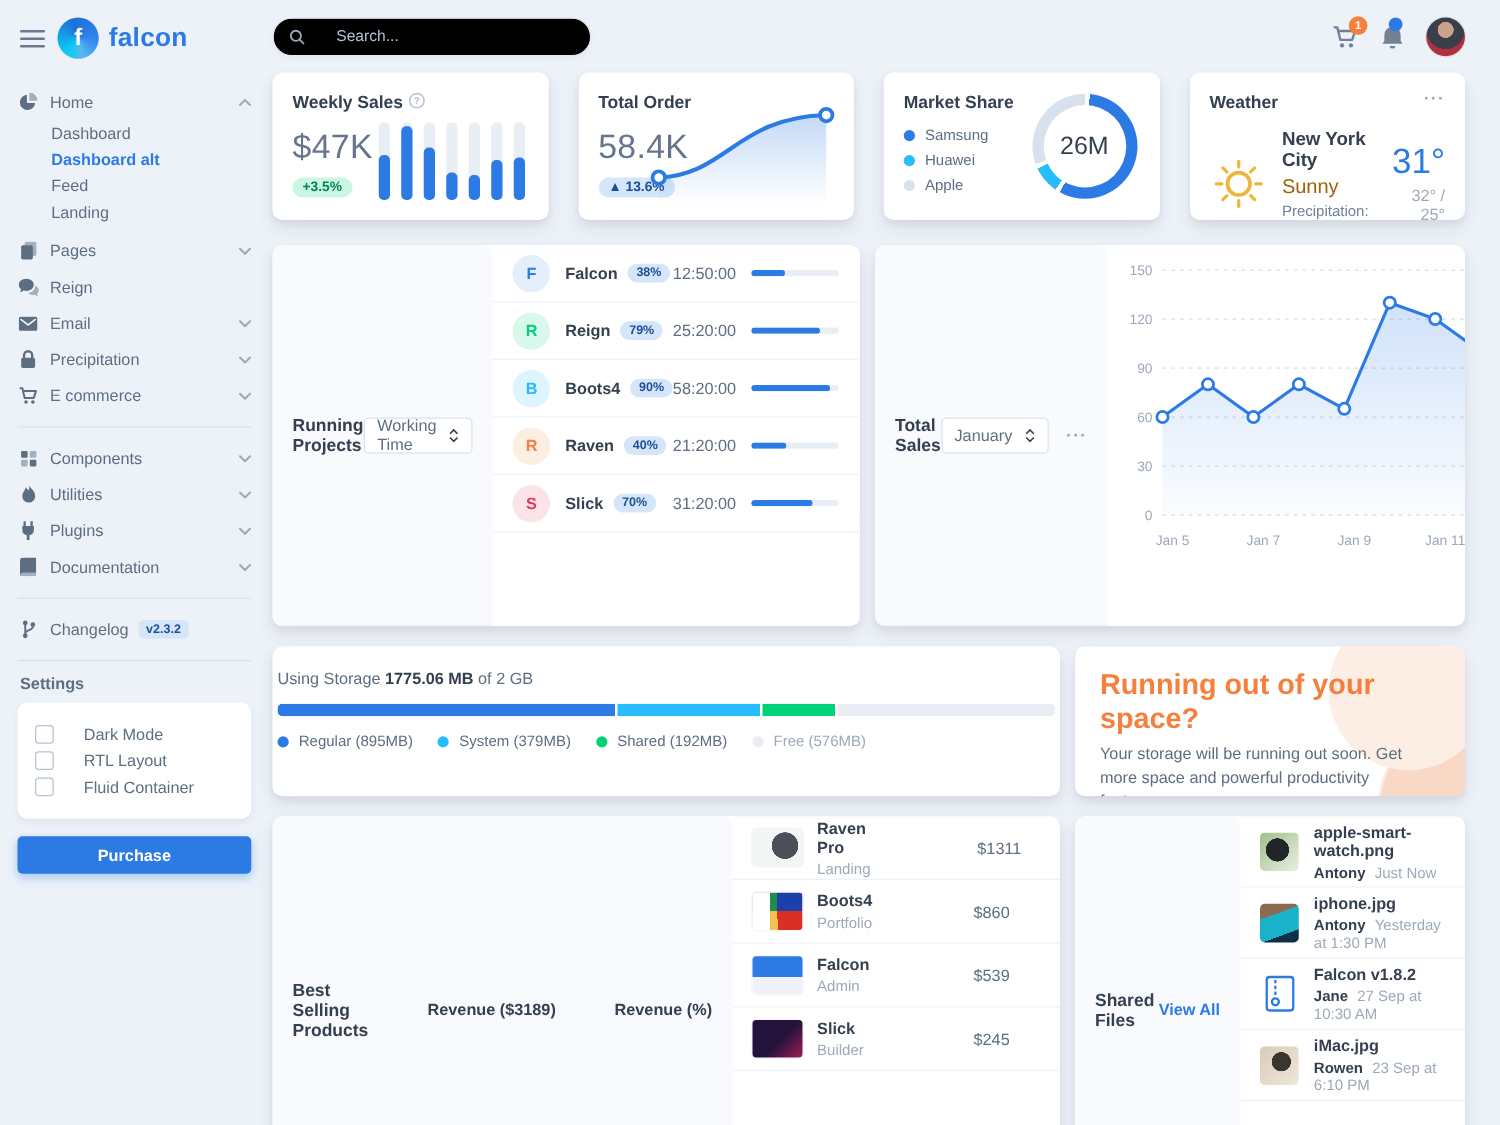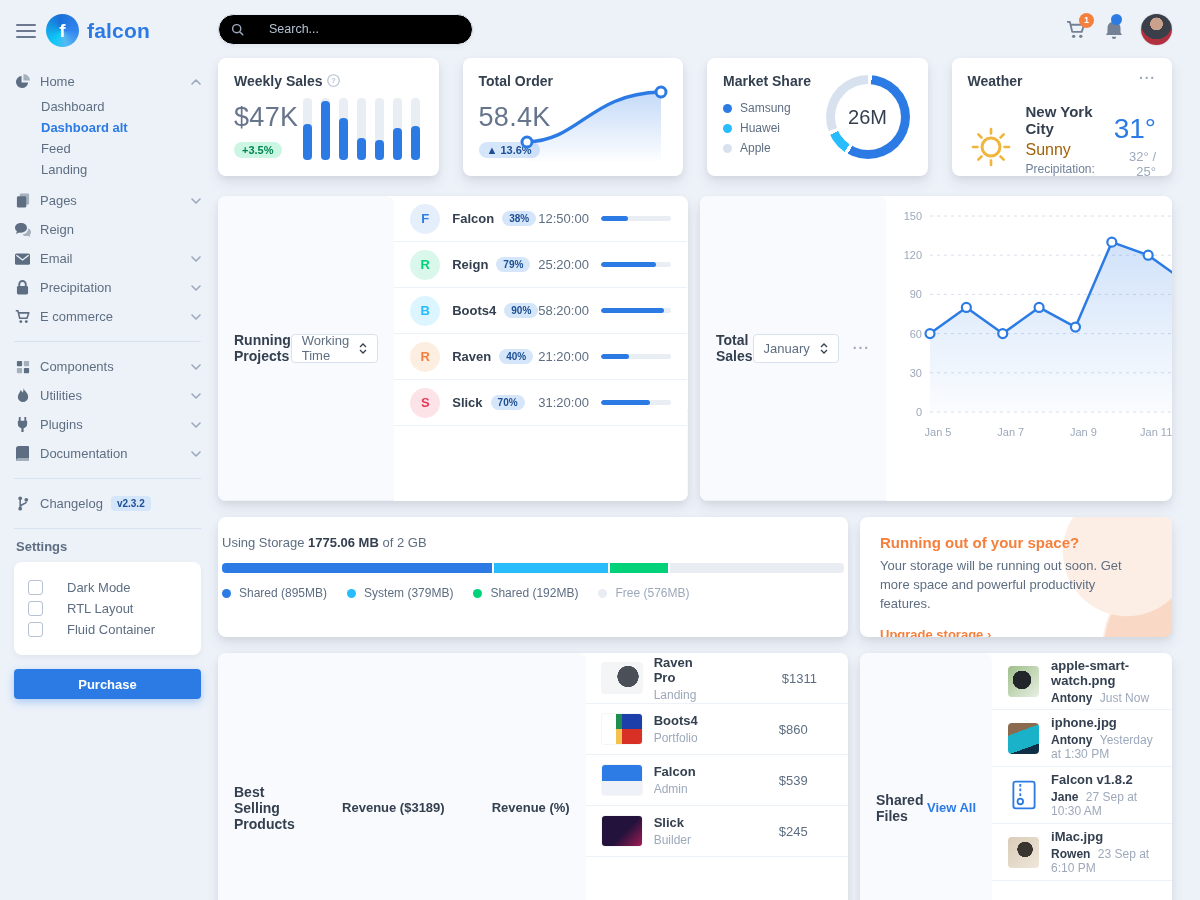--- a/index.html
+++ b/index.html
@@ -109,21 +109,21 @@
   .storage-bar { display:flex; gap:2px; height:10px; margin-top:13px; border-radius:4px; overflow:hidden; }
   .seg { height:100%; }
   .storage-legend { display:flex; gap:20px; margin-top:13px; }
   .storage-legend .legend-row { margin:0; }
   .muted { color:#9da9bb; }
   
   .space-card { padding:17px 20px; overflow:hidden;
     background:#fff radial-gradient(circle at 103% 108%, #f9d8c6 0 22%, rgba(249,216,198,0) 23%); }
   .space-card::before { content:""; position:absolute; right:-30px; top:-40px; width:150px; height:150px; border-radius:50%;
     background:radial-gradient(circle, #fdeee5 0 60%, rgba(253,238,229,0) 61%); }
-  .space-title { color:#f5803e; font-size:15px; font-weight:700; position:relative; }
+  .space-title { color:#f5803e; font-size:23px; font-weight:700; position:relative; }
   .space-body { font-size:13px; color:#5e6e82; line-height:1.45; margin-top:6px; max-width:250px; position:relative; }
   .space-link { display:inline-block; margin-top:13px; position:relative; }
   
   .col-h { font-size:13px; font-weight:700; color:#344050; }
   .bsp-row { display:flex; align-items:center; padding:0 16px; height:51px; border-bottom:1px solid #edf2f9; }
   .thumb { width:40px; height:30px; border-radius:3px; flex:0 0 40px; box-shadow:0 0 0 1px rgba(0,0,0,.04); }
   .bsp-name { margin-left:12px; }
   .bsp-name .n { font-size:13px; font-weight:700; color:#344050; }
   .bsp-name .c { font-size:12px; color:#9da9bb; margin-top:3px; }
   .bsp-rev { margin-left:auto; width:110px; text-align:right; font-size:13px; color:#5e6e82; }
@@ -644,21 +644,21 @@
       </div>
       <div class="storage-bar">
         <div class="seg" style="width: 43.7012%; background: rgb(44, 123, 229);"></div>
         <div class="seg" style="width: 18.5059%; background: rgb(39, 188, 253);"></div>
         <div class="seg" style="width: 9.375%; background: rgb(0, 210, 122);"></div>
         <div class="seg" style="width: 28.125%; background: rgb(233, 236, 243);"></div>
       </div>
       <div class="storage-legend">
         <div class="legend-row">
             <span class="dot" style="background: rgb(44, 123, 229);"></span>
-            <span>Shared (895MB)</span>
+            <span>Regular (895MB)</span>
           </div>
         <div class="legend-row">
             <span class="dot" style="background: rgb(39, 188, 253);"></span>
             <span>System (379MB)</span>
           </div>
         <div class="legend-row">
             <span class="dot" style="background: rgb(0, 210, 122);"></span>
             <span>Shared (192MB)</span>
           </div>
         <div class="legend-row muted">

